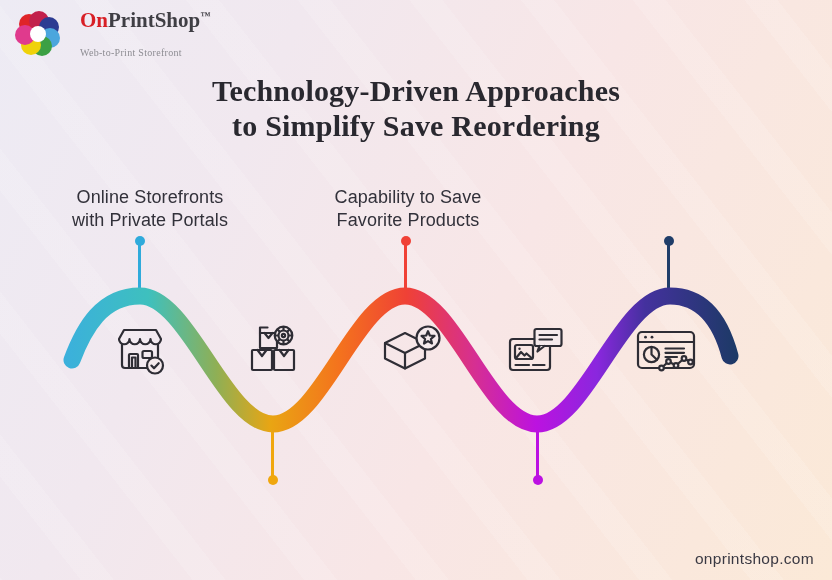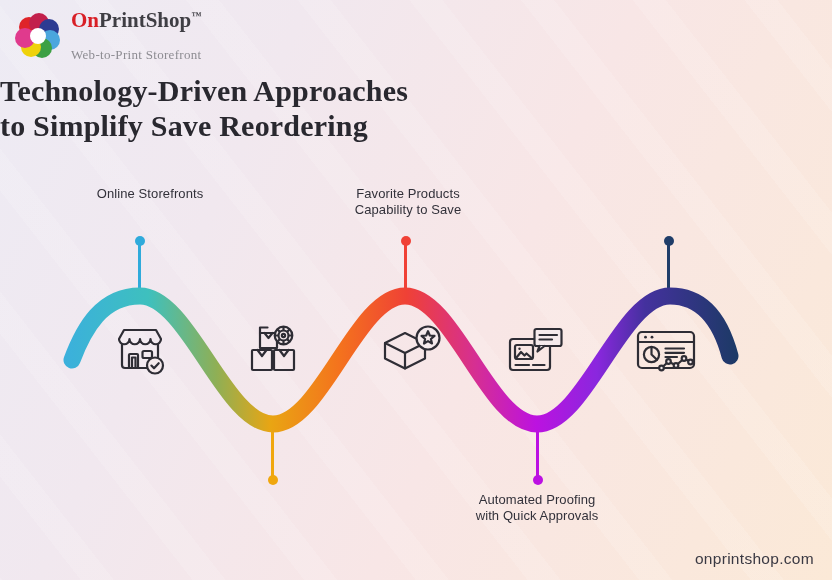--- a/index.html
+++ b/index.html
@@ -7,35 +7,35 @@
     position:relative;width:832px;height:580px;overflow:hidden;
     font-family:"Liberation Sans",sans-serif;
     background:linear-gradient(115deg,#edebf4 0%,#f1e8ef 28%,#f8e6e6 58%,#fbe9d7 100%);
   }
   .canvas::before{
     content:"";position:absolute;inset:-80px;pointer-events:none;
     background:repeating-linear-gradient(52deg,rgba(255,255,255,0.28) 0 26px,rgba(255,255,255,0) 26px 88px);
     opacity:.45;
   }
   
-  .logo{position:absolute;top:9px;left:14px;display:flex;align-items:center;gap:9px;}
+  .logo{position:absolute;top:9px;left:14px;display:flex;align-items:center;gap:18px;}
   .flower{position:relative;width:48px;height:48px;}
   .petal{position:absolute;width:20px;height:20px;border-radius:50%;}
   .p0{left:4.8px;top:4.8px;}  .p1{left:15.4px;top:1.1px;}  .p2{left:25px;top:7.1px;}
   .p3{left:26.3px;top:18.3px;}.p4{left:18.3px;top:26.3px;} .p5{left:7.1px;top:25px;}
   .p6{left:1.1px;top:15.5px;}
   .flower-center{position:absolute;left:16px;top:16px;width:16px;height:16px;border-radius:50%;background:#fff;}
   .brand-name{font-family:"Liberation Serif",serif;font-weight:700;font-size:21px;color:#3f3e44;line-height:1.1;}
   .brand-name sup{font-size:10px;font-weight:700;}
-  .brand-tagline{font-family:"Liberation Serif",serif;font-size:13px;color:#8d8c92;letter-spacing:.3px;margin-top:15px;}
-  
-  .title{position:absolute;top:73px;left:0;width:832px;
+  .brand-tagline{font-family:"Liberation Serif",serif;font-size:10px;color:#8d8c92;letter-spacing:.3px;margin-top:15px;}
+  
+  .title{position:absolute;top:73px;left:0;width:832px;text-align:center;
     font-family:"Liberation Serif",serif;font-size:30px;font-weight:600;color:#29282f;line-height:1.18;letter-spacing:.2px;}
   
-  .step-label{position:absolute;text-align:center;font-size:13px;font-weight:500;color:#32313a;line-height:1.26;letter-spacing:.1px;}
+  .step-label{position:absolute;text-align:center;font-size:18px;font-weight:500;color:#32313a;line-height:1.26;letter-spacing:.1px;}
   #label-1{left:30px;top:186px;width:240px;}
   #label-3{left:288px;top:186px;width:240px;}
   #label-5{left:515px;top:186px;width:300px;}
   #label-2{left:153px;top:492px;width:240px;}
   #label-4{left:402px;top:492px;width:270px;}
   
   .connector{position:absolute;width:3px;background:var(--sc,#888);border-radius:2px;}
   .connector .dot{position:absolute;left:-3.5px;width:10px;height:10px;border-radius:50%;background:var(--sc,#888);}
   .conn-top .dot{top:-6px;}
   .conn-bottom .dot{bottom:-6px;}
@@ -81,30 +81,27 @@
     </div>
   </div>
 
   <div class="title">
     <div>Technology-Driven Approaches</div>
     <div>to Simplify Save Reordering</div>
   </div>
 
   <div class="step-label" id="label-1">
     <div>Online Storefronts</div>
+    <div>with Private Portals</div>
   </div>
   <div class="step-label" id="label-3">
+    <div>Capability to Save</div>
     <div>Favorite Products</div>
-    <div>Capability to Save</div>
   </div>
   <div class="step-label" id="label-2">
-  </div>
-  <div class="step-label" id="label-4">
-    <div>Automated Proofing</div>
-    <div>with Quick Approvals</div>
   </div>
 
   <div class="connector conn-top" id="conn-1" style="--sc: #2FAADB;">
       <div class="dot"></div>
     </div>
   <div class="connector conn-bottom" id="conn-2" style="--sc: #F0A70E;">
       <div class="dot"></div>
     </div>
   <div class="connector conn-top" id="conn-3" style="--sc: #F04136;">
       <div class="dot"></div>

